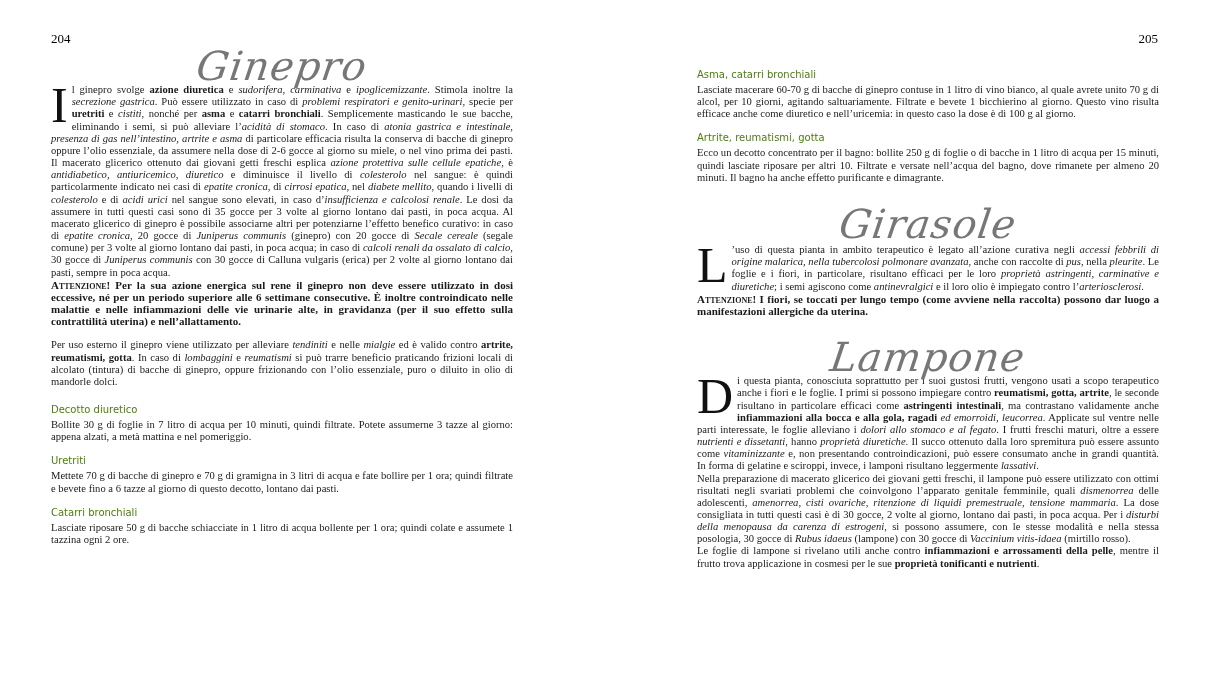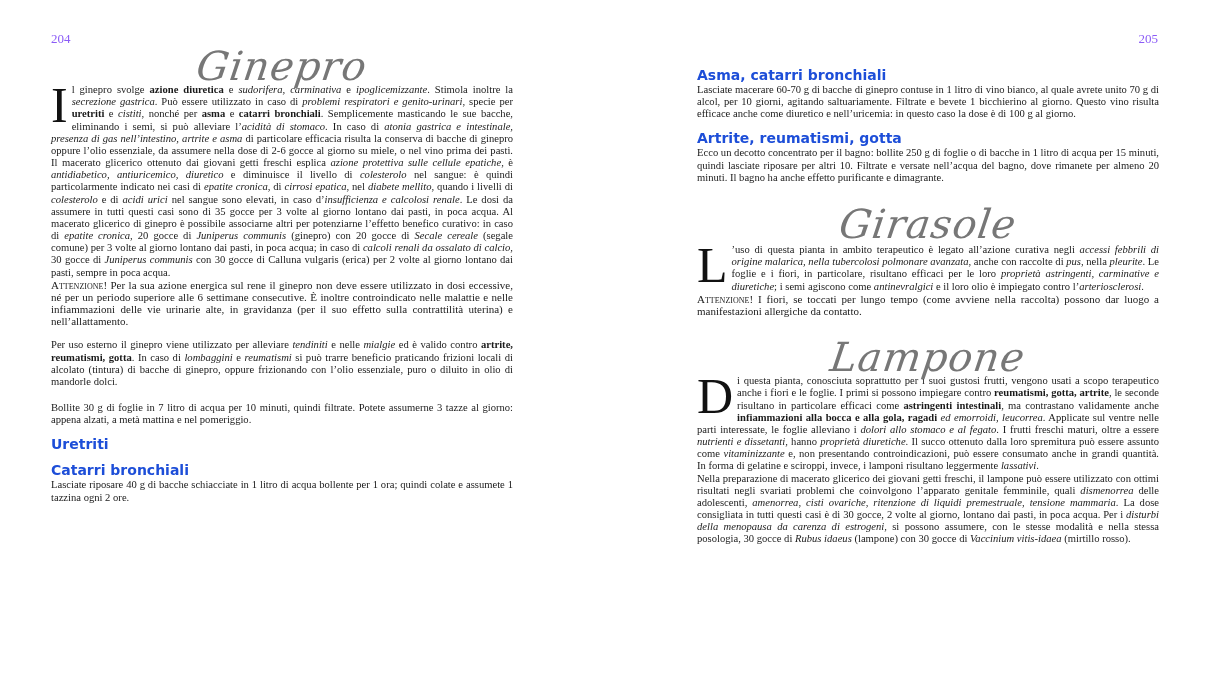--- a/index.html
+++ b/index.html
@@ -6,47 +6,47 @@
   body {
     width: 1209px; height: 700px; overflow: hidden;
     background: #ffffff; color: #1a1a1a;
     font-family: "Liberation Serif", "DejaVu Serif", serif;
     position: relative;
   }
   .page { position: absolute; top: 0; height: 700px; }
   .page-left { left: 0; width: 604px; }
   .page-right { left: 604px; width: 605px; }
   .page-num {
-    position: absolute; top: 31px; font-size: 13px; color: #8b5cf6;
+    position: absolute; top: 31px; font-size: 13px; color: #000000;
   }
   .page-left .page-num { left: 51px; }
   .page-right .page-num { right: 51px; }
 
   .col { position: absolute; font-size: 10.6px; line-height: 12.15px; text-align: justify; }
   .page-left .col { left: 51px; width: 462px; }
 
   .script-title {
     font-family: "DejaVu Serif", "Liberation Serif", serif;
     font-style: italic; font-weight: 300;
     font-size: 40px; color: #777; text-align: center;
     letter-spacing: 1px; margin: 0;
     transform: skewX(-8deg);
   }
 
   p { margin: 0; }
   .drop {
     float: left; font-size: 50px; line-height: 38px; margin: 2px 4px 0 0;
     font-family: "Liberation Serif", serif; color: #111;
   }
-  .warn { font-weight: normal; font-size: 11px; line-height: 12.2px; }
+  .warn { font-weight: bold; font-size: 11px; line-height: 12.2px; }
   .smallcaps { font-variant: small-caps; }
   .gap { height: 12px; }
   h3 {
     font-family: "DejaVu Sans", "Liberation Sans", sans-serif;
-    font-weight: bold; font-size: 14px; margin: 0 0 1px 0; line-height: 16px; color: #1d4ed8;
+    font-weight: normal; font-size: 10px; margin: 0 0 1px 0; line-height: 16px; color: #4d7c0f;
   }
   .sec { margin-bottom: 10px; }
   i, em { font-style: italic; }
   b i, i b, .bi { font-weight: bold; }
 </style>
 </head>
 <body>
 
 <div class="page page-left">
   <div class="page-num">204</div>
@@ -60,28 +60,30 @@
 
     <p class="warn"><span class="smallcaps">Attenzione</span><span>! Per la sua azione energica sul rene il ginepro non deve essere utilizzato in dosi eccessive, né per un periodo superiore alle 6 settimane consecutive. È inoltre controindicato nelle malattie e nelle infiammazioni delle vie urinarie alte, in gravidanza (per il suo effetto sulla contrattilità uterina) e nell’allattamento.</span></p>
 
     <div class="gap"></div>
 
     <p><span>Per uso esterno il ginepro viene utilizzato per alleviare </span><i>tendiniti</i><span> e nelle </span><i>mialgie</i><span> ed è valido contro </span><b class="bi">artrite, reumatismi, gotta</b><span>. In caso di </span><i>lombaggini</i><span> e </span><i>reumatismi</i><span> si può trarre beneficio praticando frizioni locali di alcolato (tintura) di bacche di ginepro, oppure frizionando con l’olio essenziale, puro o diluito in olio di mandorle dolci.</span></p>
 
     <div style="height:14px;"></div>
 
     <div class="sec">
+      <h3>Decotto diuretico</h3>
       <p>Bollite 30 g di foglie in 7 litro di acqua per 10 minuti, quindi filtrate. Potete assumerne 3 tazze al giorno: appena alzati, a metà mattina e nel pomeriggio.</p>
     </div>
     <div class="sec">
       <h3>Uretriti</h3>
+      <p>Mettete 70 g di bacche di ginepro e 70 g di gramigna in 3 litri di acqua e fate bollire per 1 ora; quindi filtrate e bevete fino a 6 tazze al giorno di questo decotto, lontano dai pasti.</p>
     </div>
     <div class="sec">
       <h3>Catarri bronchiali</h3>
-      <p>Lasciate riposare 40 g di bacche schiacciate in 1 litro di acqua bollente per 1 ora; quindi colate e assumete 1 tazzina ogni 2 ore.</p>
+      <p>Lasciate riposare 50 g di bacche schiacciate in 1 litro di acqua bollente per 1 ora; quindi colate e assumete 1 tazzina ogni 2 ore.</p>
     </div>
   </div>
 </div>
 
 <div class="page page-right">
   <div class="page-num">205</div>
 </div>
 
 <div class="col" style="left:697px; width:462px; top:67px;">
   <div class="sec">
@@ -90,20 +92,21 @@
   </div>
   <div class="sec">
     <h3>Artrite, reumatismi, gotta</h3>
     <p>Ecco un decotto concentrato per il bagno: bollite 250 g di foglie o di bacche in 1 litro di acqua per 15 minuti, quindi lasciate riposare per altri 10. Filtrate e versate nell’acqua del bagno, dove rimanete per almeno 20 minuti. Il bagno ha anche effetto purificante e dimagrante.</p>
   </div>
 
   <div style="height:24px;"></div>
   <h1 class="script-title" style="margin-bottom:14px;">Girasole</h1>
 
   <p><span class="drop">L</span><span>’uso di questa pianta in ambito terapeutico è legato all’azione curativa negli </span><i>accessi febbrili di origine malarica, nella tubercolosi polmonare avanzata</i><span>, anche con raccolte di </span><i>pus</i><span>, nella </span><i>pleurite</i><span>. Le foglie e i fiori, in particolare, risultano efficaci per le loro </span><i>proprietà astringenti, carminative e diuretiche</i><span>; i semi agiscono come </span><i>antinevralgici</i><span> e il loro olio è impiegato contro l’</span><i>arteriosclerosi</i><span>.</span></p>
-  <p class="warn"><span class="smallcaps">Attenzione</span><span>! I fiori, se toccati per lungo tempo (come avviene nella raccolta) possono dar luogo a manifestazioni allergiche da contatto.</span></p>
+  <p class="warn"><span class="smallcaps">Attenzione</span><span>! I fiori, se toccati per lungo tempo (come avviene nella raccolta) possono dar luogo a manifestazioni allergiche da uterina.</span></p>
 
   <div style="height:34px;"></div>
   <h1 class="script-title" style="margin-bottom:12px;">Lampone</h1>
 
   <p><span class="drop">D</span><span>i questa pianta, conosciuta soprattutto per i suoi gustosi frutti, vengono usati a scopo terapeutico anche i fiori e le foglie. I primi si possono impiegare contro </span><b class="bi">reumatismi, gotta, artrite</b><span>, le seconde risultano in particolare efficaci come </span><b class="bi">astringenti intestinali</b><span>, ma contrastano validamente anche </span><b class="bi">infiammazioni alla bocca e alla gola, ragadi</b><span> </span><i>ed emorroidi, leucorrea</i><span>. Applicate sul ventre nelle parti interessate, le foglie alleviano i </span><i>dolori allo stomaco e al fegato</i><span>. I frutti freschi maturi, oltre a essere </span><i>nutrienti e dissetanti</i><span>, hanno </span><i>proprietà diuretiche</i><span>. Il succo ottenuto dalla loro spremitura può essere assunto come </span><i>vitaminizzante</i><span> e, non presentando controindicazioni, può essere consumato anche in grandi quantità. In forma di gelatine e sciroppi, invece, i lamponi risultano leggermente </span><i>lassativi</i><span>.</span></p>
   <p><span>Nella preparazione di macerato glicerico dei giovani getti freschi, il lampone può essere utilizzato con ottimi risultati negli svariati problemi che coinvolgono l’apparato genitale femminile, quali </span><i>dismenorrea</i><span> delle adolescenti, </span><i>amenorrea</i><span>, </span><i>cisti ovariche</i><span>, </span><i>ritenzione di liquidi premestruale</i><span>, </span><i>tensione mammaria</i><span>. La dose consigliata in tutti questi casi è di 30 gocce, 2 volte al giorno, lontano dai pasti, in poca acqua. Per i </span><i>disturbi della menopausa da carenza di estrogeni</i><span>, si possono assumere, con le stesse modalità e nella stessa posologia, 30 gocce di </span><i>Rubus idaeus</i><span> (lampone) con 30 gocce di </span><i>Vaccinium vitis-idaea</i><span> (mirtillo rosso).</span></p>
+  <p><span>Le foglie di lampone si rivelano utili anche contro </span><b class="bi">infiammazioni e arrossamenti della pelle</b><span>, mentre il frutto trova applicazione in cosmesi per le sue </span><b class="bi">proprietà tonificanti e nutrienti</b><span>.</span></p>
 </div>
 
 </body></html>

